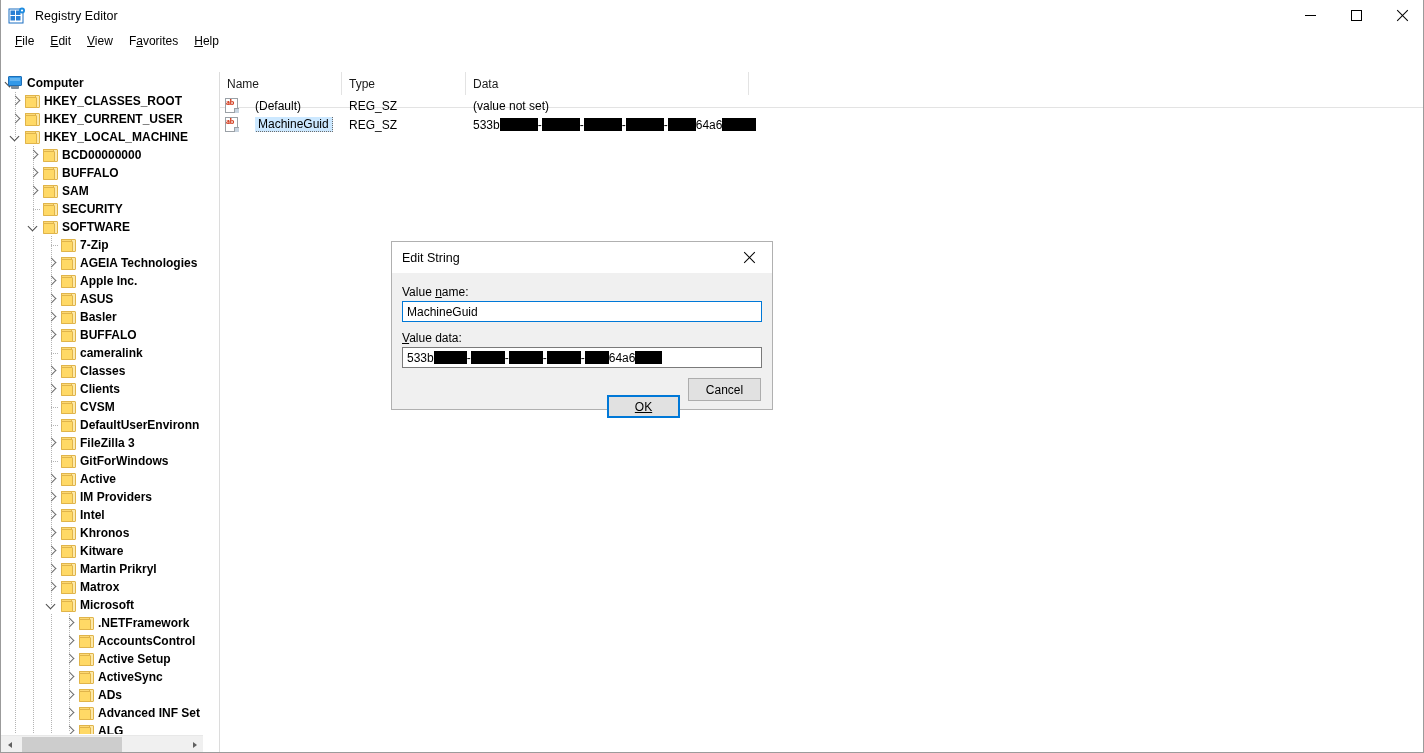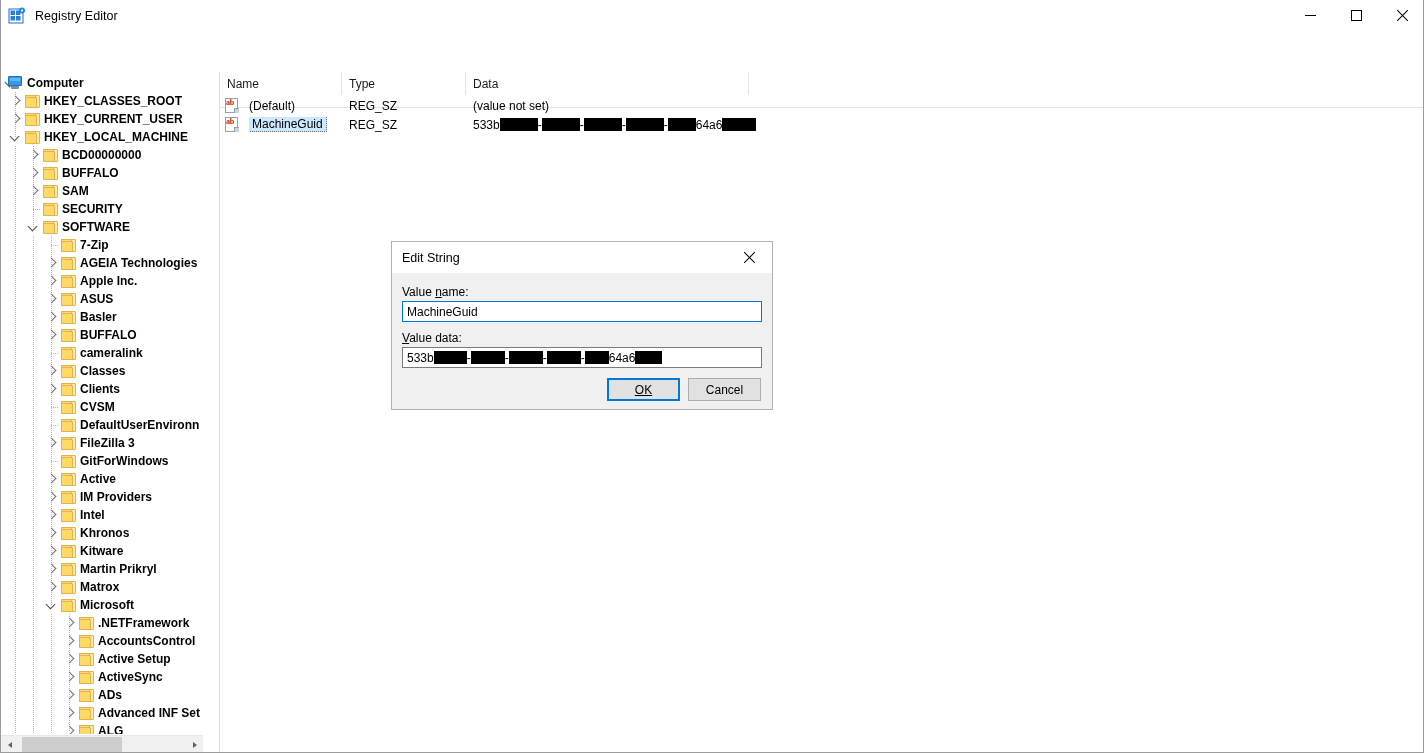--- a/index.html
+++ b/index.html
@@ -276,21 +276,21 @@
   }
   .list-row {
     position: relative;
     height: 19px;
     display: flex; align-items: center;
     font-size: 12px;
   }
   .ab-icon {
     position: relative;
     width: 14px; height: 15px;
-    margin-left: 5px; margin-right: 10px;
+    margin-left: 5px; margin-right: 16px;
     flex: 0 0 auto;
   }
   .ab-page {
     position: absolute; left: 0; top: 0;
     width: 13px; height: 15px;
     background: #ffffff;
     border: 1px solid #9aa0a6;
   }
   .ab-fold {
     position: absolute; right: 0; bottom: 0;
@@ -408,20 +408,27 @@
       </div>
       <div class="wc-btn">
         <span class="glyph-max"></span>
       </div>
       <div class="wc-btn close">
         <span class="glyph-close"></span>
       </div>
     </div>
   </div>
 
+  <div class="menubar">
+    <div class="menu-item"><u>F</u>ile</div>
+    <div class="menu-item"><u>E</u>dit</div>
+    <div class="menu-item"><u>V</u>iew</div>
+    <div class="menu-item">F<u>a</u>vorites</div>
+    <div class="menu-item"><u>H</u>elp</div>
+  </div>
 
 
   <div class="panes">
 
     <div class="tree-pane">
       <div class="tree-inner" id="tree-inner">
           <div class="tree-row">
             <div class="tw" style="width: 6px;">
               <div class="chev open" style="left: 2px;"></div>
             </div>
@@ -1022,21 +1029,21 @@
           <span class="redact" style="width:34px;"></span>
           <span>-</span>
           <span class="redact" style="width:34px;"></span>
           <span>-</span>
           <span class="redact" style="width:34px;"></span>
           <span>-</span>
           <span class="redact" style="width:24px;"></span>
           <span>64a6</span>
           <span class="redact" style="width:27px;"></span>
       </div>
-      <div class="dlg-btn default" style="left:215px; top:105px;text-decoration:underline;">
+      <div class="dlg-btn default" style="left:215px; top:122px;text-decoration:underline;">
         <span>OK</span>
       </div>
       <div class="dlg-btn" style="left:296px; top:105px;">
         <span>Cancel</span>
       </div>
     </div>
   </div>
 
 </div>
 

